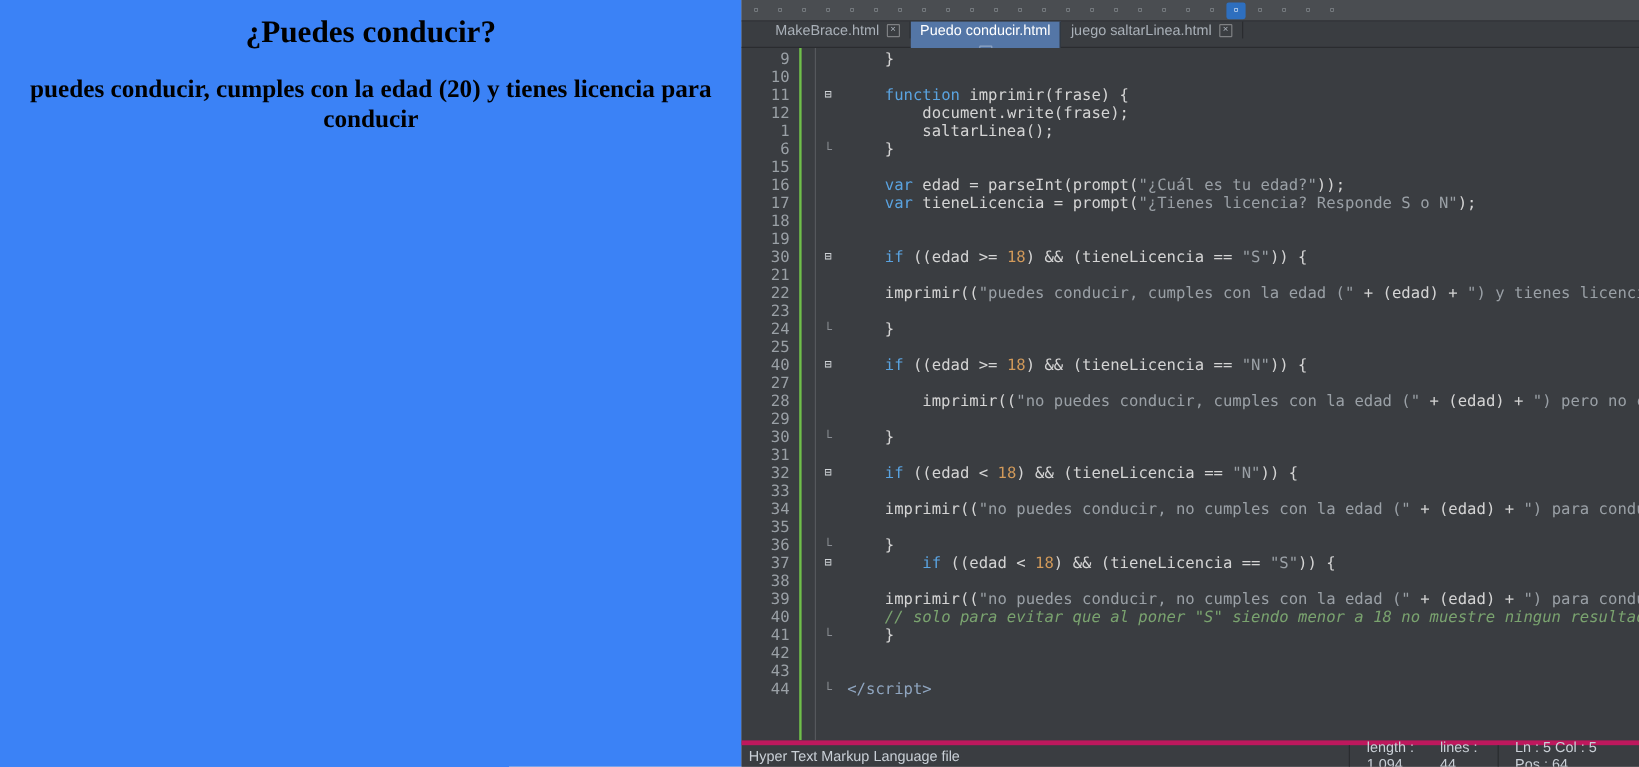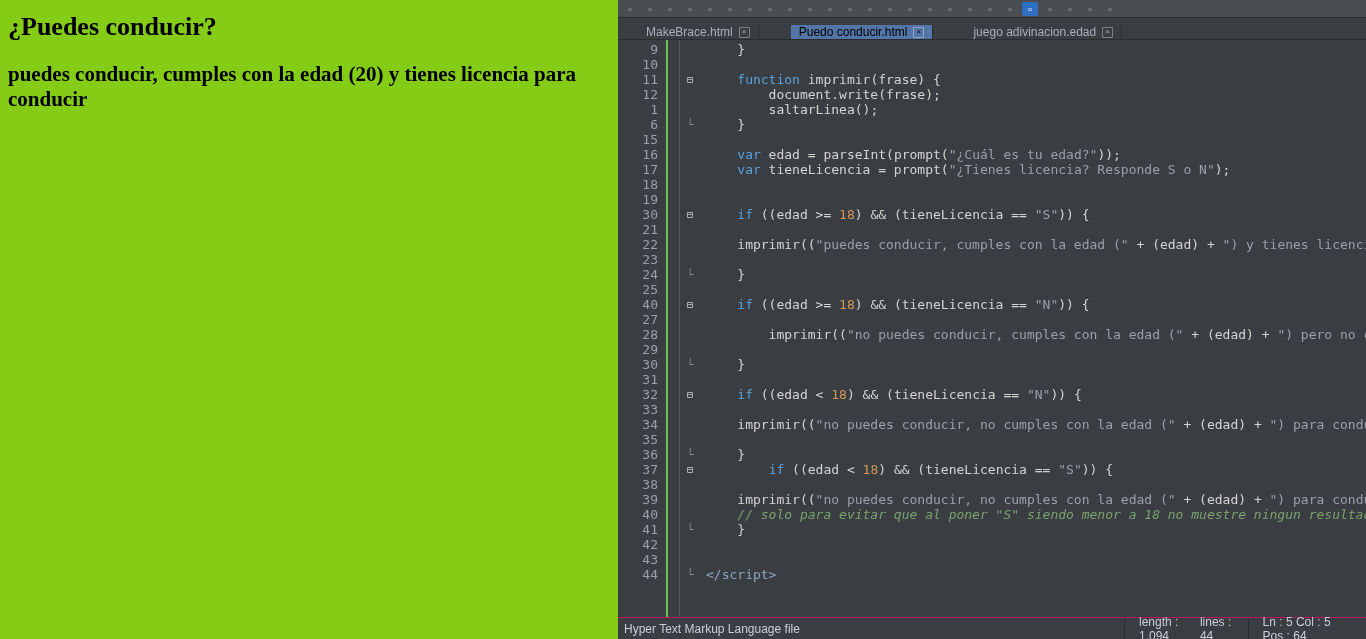--- a/index.html
+++ b/index.html
@@ -7,22 +7,23 @@
     width: 1366px;
     height: 639px;
     display: flex;
     font-family: sans-serif;
     overflow: hidden;
     background: #fff;
   }
   .browser-pane {
     width: 618px;
     height: 100%;
-    background: #84cc16;
+    background: #3b82f6;
     padding: 12px 8px;
+    text-align: center;
   }
   .browser-pane h1 {
     font-family: "Times New Roman", serif;
     font-weight: bold;
     font-size: 26px;
     margin-bottom: 20px;
   }
   .browser-pane p {
     font-family: "Times New Roman", serif;
     font-weight: bold;
@@ -49,38 +50,38 @@
   .toolbar .tool-icon {
     width: 16px; height: 14px;
     display: inline-flex; align-items: center; justify-content: center;
     color: #9aa0a6; font-size: 11px;
   }
   .toolbar .tool-icon.active { background: #2e6fbf; color: #fff; border-radius: 2px; }
   .tabbar {
     height: 22px;
     background: #3a3d41;
     display: flex;
-    align-items: flex-end;
+    align-items: flex-start;
     border-bottom: 1px solid #2a2c2f;
     padding-left: 20px;
-    gap: 32px;
   }
   .tab {
     display: flex;
     align-items: center;
     padding: 0 8px;
     gap: 6px;
     font-size: 12px;
     color: #a9b0b8;
     border-right: 1px solid #2a2c2f;
     cursor: pointer;
   }
   .tab.active {
     background: #5476a6;
-    color: #000000;
+    color: #ffffff;
+    flex-direction: column;
   }
   .tab .tab-close {
     display: inline-flex;
     width: 11px; height: 11px;
     align-items: center; justify-content: center;
     border: 1px solid rgba(255,255,255,0.35);
     font-size: 8px; line-height: 1;
     border-radius: 1px;
   }
   .code-area {
@@ -151,21 +152,21 @@
   .op   { color: #d4d4d4; }
   .paren{ color: #d4d4d4; }
   .str  { color: #9aa0a6; }
   .num  { color: #d29a5a; }
   .cmt  { color: #7aa36f; font-style: italic; }
   .tag  { color: #8fa5bf; }
 
   .statusbar {
     height: 22px;
     background: #3a3d41;
-    border-top: 1px solid #be185d;
+    border-top: 4px solid #be185d;
     display: flex;
     align-items: center;
     color: #c9cfD6;
     font-size: 12px;
     padding: 0 6px;
   }
   .statusbar .seg {
     padding: 0 14px;
     border-left: 1px solid #2a2c2f;
     height: 100%;
@@ -216,21 +217,21 @@
   <div class="tabbar" id="tabbar">
       <div class="tab">
         <span>MakeBrace.html</span>
         <span class="tab-close">×</span>
       </div>
       <div class="tab active">
         <span>Puedo conducir.html</span>
         <span class="tab-close">×</span>
       </div>
       <div class="tab">
-        <span>juego adivinacion.edad</span>
+        <span>juego saltarLinea.html</span>
         <span class="tab-close">×</span>
       </div>
     </div>
 
   <div class="code-area">
     <div class="gutter" id="gutter">
         <div class="ln">9</div>
         <div class="ln">10</div>
         <div class="ln">11</div>
         <div class="ln">12</div>

